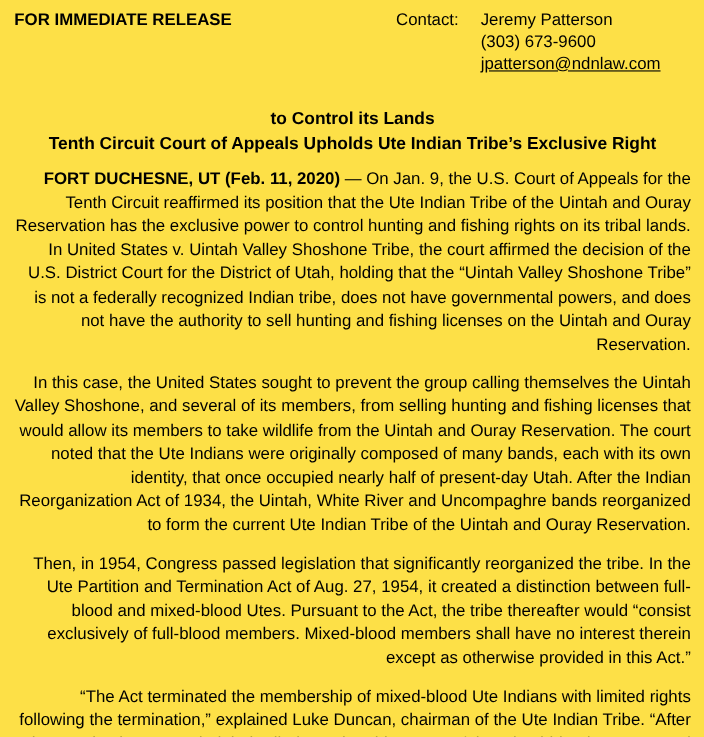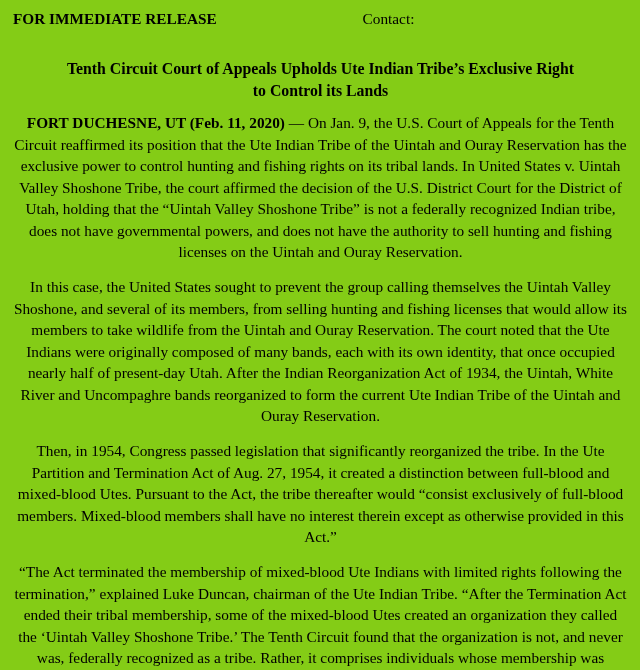--- a/index.html
+++ b/index.html
@@ -1,23 +1,23 @@
 <!DOCTYPE html>
 <html><head>
 <meta charset="utf-8">
 <style>
   html, body { margin: 0; padding: 0; background: #ffffff; }
   .page {
     position: relative;
     width: 640px;
     height: 670px;
     box-sizing: border-box;
-    background: #84cc16;
+    background: #fde047;
     color: #000000;
-    font-family: Liberation Serif, serif;
+    font-family: Liberation Sans, sans-serif;
     font-size: 15.3px;
     line-height: 21.5px;
     padding: 9px 12px 0 13px;
     overflow: hidden;
   }
   .header {
     display: flex;
     align-items: flex-start;
     line-height: 20px;
   }
@@ -42,37 +42,42 @@
   .title {
     margin: 29px 0 10px 0;
     font-size: 15.8px;
     font-weight: bold;
     text-align: center;
     line-height: 22px;
   }
   .title-line { display: block; }
   .body-text p {
     margin: 0 0 13.5px 0;
-    text-align: center;
+    text-align: right;
   }
   .dateline { font-weight: bold; }
 </style>
 </head>
 <body>
 
 <div class="page">
 
   <div class="header">
     <div class="release-label">FOR IMMEDIATE RELEASE</div>
     <div class="contact-label">Contact:</div>
+    <div class="contact-block">
+      <span class="contact-line">Jeremy Patterson</span>
+      <span class="contact-line">(303) 673-9600</span>
+      <a class="email-link">jpatterson@ndnlaw.com</a>
+    </div>
   </div>
 
   <h1 class="title">
+    <span class="title-line">to Control its Lands</span>
     <span class="title-line">Tenth Circuit Court of Appeals Upholds Ute Indian Tribe’s Exclusive Right</span>
-    <span class="title-line">to Control its Lands</span>
   </h1>
 
   <div class="body-text">
     <p><span class="dateline">FORT DUCHESNE, UT (Feb. 11, 2020)</span><span> — On Jan. 9, the U.S. Court of Appeals for the Tenth Circuit reaffirmed its position that the Ute Indian Tribe of the Uintah and Ouray Reservation has the exclusive power to control hunting and fishing rights on its tribal lands. In United States v. Uintah Valley Shoshone Tribe, the court affirmed the decision of the U.S. District Court for the District of Utah, holding that the “Uintah Valley Shoshone Tribe” is not a federally recognized Indian tribe, does not have governmental powers, and does not have the authority to sell hunting and fishing licenses on the Uintah and Ouray Reservation.</span></p>
 
     <p><span>In this case, the United States sought to prevent the group calling themselves the Uintah Valley Shoshone, and several of its members, from selling hunting and fishing licenses that would allow its members to take wildlife from the Uintah and Ouray Reservation. The court noted that the Ute Indians were originally composed of many bands, each with its own identity, that once occupied nearly half of present-day Utah. After the Indian Reorganization Act of 1934, the Uintah, White River and Uncompaghre bands reorganized to form the current Ute Indian Tribe of the Uintah and Ouray Reservation.</span></p>
 
     <p><span>Then, in 1954, Congress passed legislation that significantly reorganized the tribe. In the Ute Partition and Termination Act of Aug. 27, 1954, it created a distinction between full-blood and mixed-blood Utes. Pursuant to the Act, the tribe thereafter would “consist exclusively of full-blood members. Mixed-blood members shall have no interest therein except as otherwise provided in this Act.”</span></p>
 
     <p><span>“The Act terminated the membership of mixed-blood Ute Indians with limited rights following the termination,” explained Luke Duncan, chairman of the Ute Indian Tribe. “After the Termination Act ended their tribal membership, some of the mixed-blood Utes created an organization they called the ‘Uintah Valley Shoshone Tribe.’ The Tenth Circuit found that the organization is not, and never was, federally recognized as a tribe. Rather, it comprises individuals whose membership was terminated under the Act, and their descendants.</span></p>

